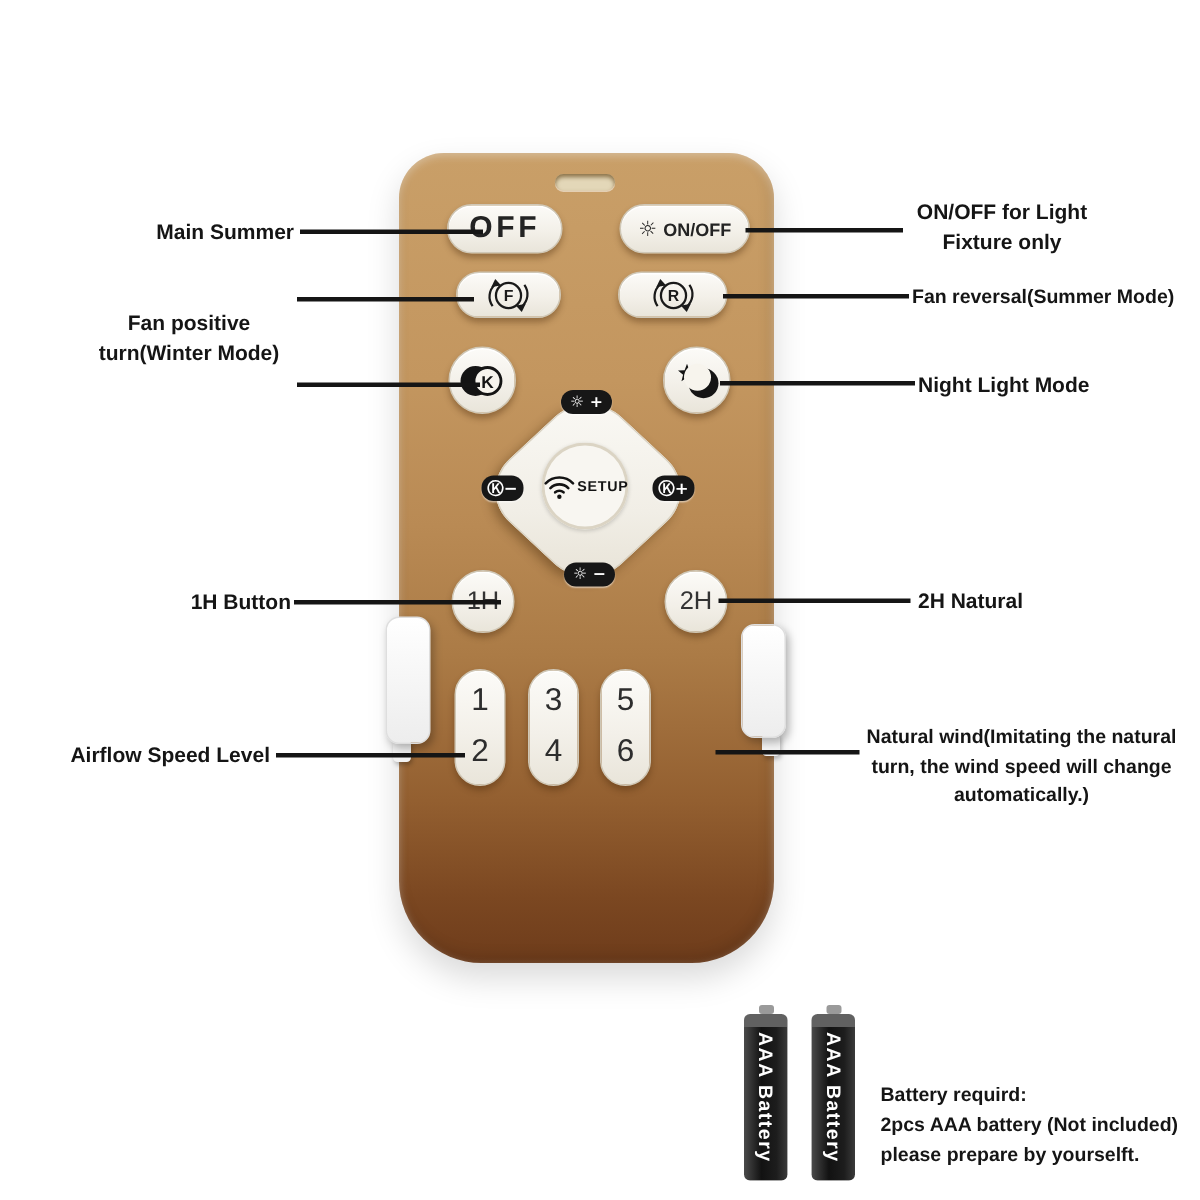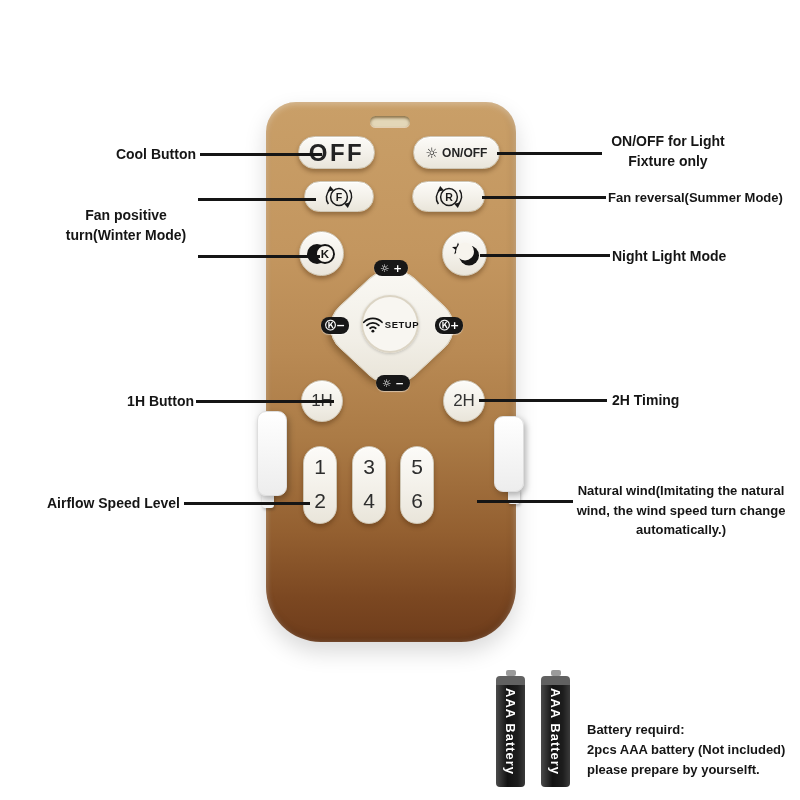--- a/index.html
+++ b/index.html
@@ -11,21 +11,21 @@
     background:linear-gradient(180deg,#c99f68 0%,#c3965f 28%,#b98a54 46%,#ab7b46 62%,#935f30 80%,#7b4721 92%,#6e3c1b 100%);
     box-shadow:0 10px 22px rgba(0,0,0,.15), inset 0 2px 6px rgba(255,255,255,.35), inset -2px -4px 10px rgba(0,0,0,.12);}
   .notch{position:absolute;left:104px;top:14px;width:40px;height:11px;border-radius:6px;
     background:#e3d7b8;box-shadow:inset 0 2px 3px rgba(110,80,35,.75), 0 1px 0 rgba(255,255,255,.5);}
   .btn{position:absolute;display:flex;align-items:center;justify-content:center;box-sizing:border-box;
     background:linear-gradient(180deg,#fcfbf8 0%,#f3f0e9 55%,#e9e5da 100%);
     border:1px solid #cfc7b6;color:#232323;
     box-shadow:0 3px 4px rgba(70,40,10,.38), inset 0 1px 0 #ffffff;}
   .pill{border-radius:17px;}
   .round{border-radius:50%;}
-  .off-btn{left:32px;top:34px;width:77px;height:33px;font-size:24px;font-weight:bold;letter-spacing:2.5px;}
+  .off-btn{left:32px;top:34px;width:77px;height:33px;font-size:20px;font-weight:bold;letter-spacing:2.5px;}
   .onoff-btn{left:147px;top:34px;width:87px;height:33px;font-size:12px;font-weight:bold;gap:4px;}
   .sun-glyph{font-family:"DejaVu Sans","Liberation Sans",sans-serif;font-size:14px;line-height:1;}
   .f-btn{left:38px;top:79px;width:70px;height:31px;}
   .r-btn{left:146px;top:79px;width:73px;height:31px;}
   .k-btn{left:33px;top:129px;width:45px;height:45px;}
   .night-btn{left:176px;top:129px;width:45px;height:45px;}
   
   .pad{position:absolute;left:73px;top:172px;width:106px;height:106px;
     transform:scaleY(.93) rotate(45deg);border-radius:32px;
     background:linear-gradient(135deg,#fbfaf6 0%,#f1eee6 60%,#e6e1d4 100%);
@@ -185,32 +185,32 @@
   <div class="call-line" style="left:497px;top:152px;width:105px;"></div>
   <div class="call-line" style="left:198px;top:198px;width:118px;"></div>
   <div class="call-line" style="left:482px;top:196px;width:124px;"></div>
   <div class="call-line" style="left:198px;top:255px;width:122px;"></div>
   <div class="call-line" style="left:480px;top:254px;width:130px;"></div>
   <div class="call-line" style="left:196px;top:400px;width:138px;"></div>
   <div class="call-line" style="left:479px;top:399px;width:128px;"></div>
   <div class="call-line" style="left:184px;top:502px;width:126px;"></div>
   <div class="call-line" style="left:477px;top:500px;width:96px;"></div>
 
-  <div class="callout ta-r lab-main">Cool Button</div>
+  <div class="callout ta-r lab-main">Main Summer</div>
   <div class="callout ta-c lab-fanpos">Fan positive
 turn(Winter Mode)</div>
   <div class="callout ta-c lab-light">ON/OFF for Light
 Fixture only</div>
   <div class="callout ta-l lab-night">Night Light Mode</div>
   <div class="callout ta-l lab-fanrev">Fan reversal(Summer Mode)</div>
   <div class="callout ta-r lab-1h">1H Button</div>
-  <div class="callout ta-l lab-2h">2H Timing</div>
+  <div class="callout ta-l lab-2h">2H Natural</div>
   <div class="callout ta-r lab-air">Airflow Speed Level</div>
   <div class="callout ta-c lab-nat">Natural wind(Imitating the natural
-wind, the wind speed turn change
+turn, the wind speed will change
 automatically.)</div>
 
   <div class="battery bat-1">
     <div class="bat-nub"></div>
     <div class="bat-body">
       <span class="bat-label">AAA Battery</span>
     </div>
   </div>
   <div class="battery bat-2">
     <div class="bat-nub"></div>

